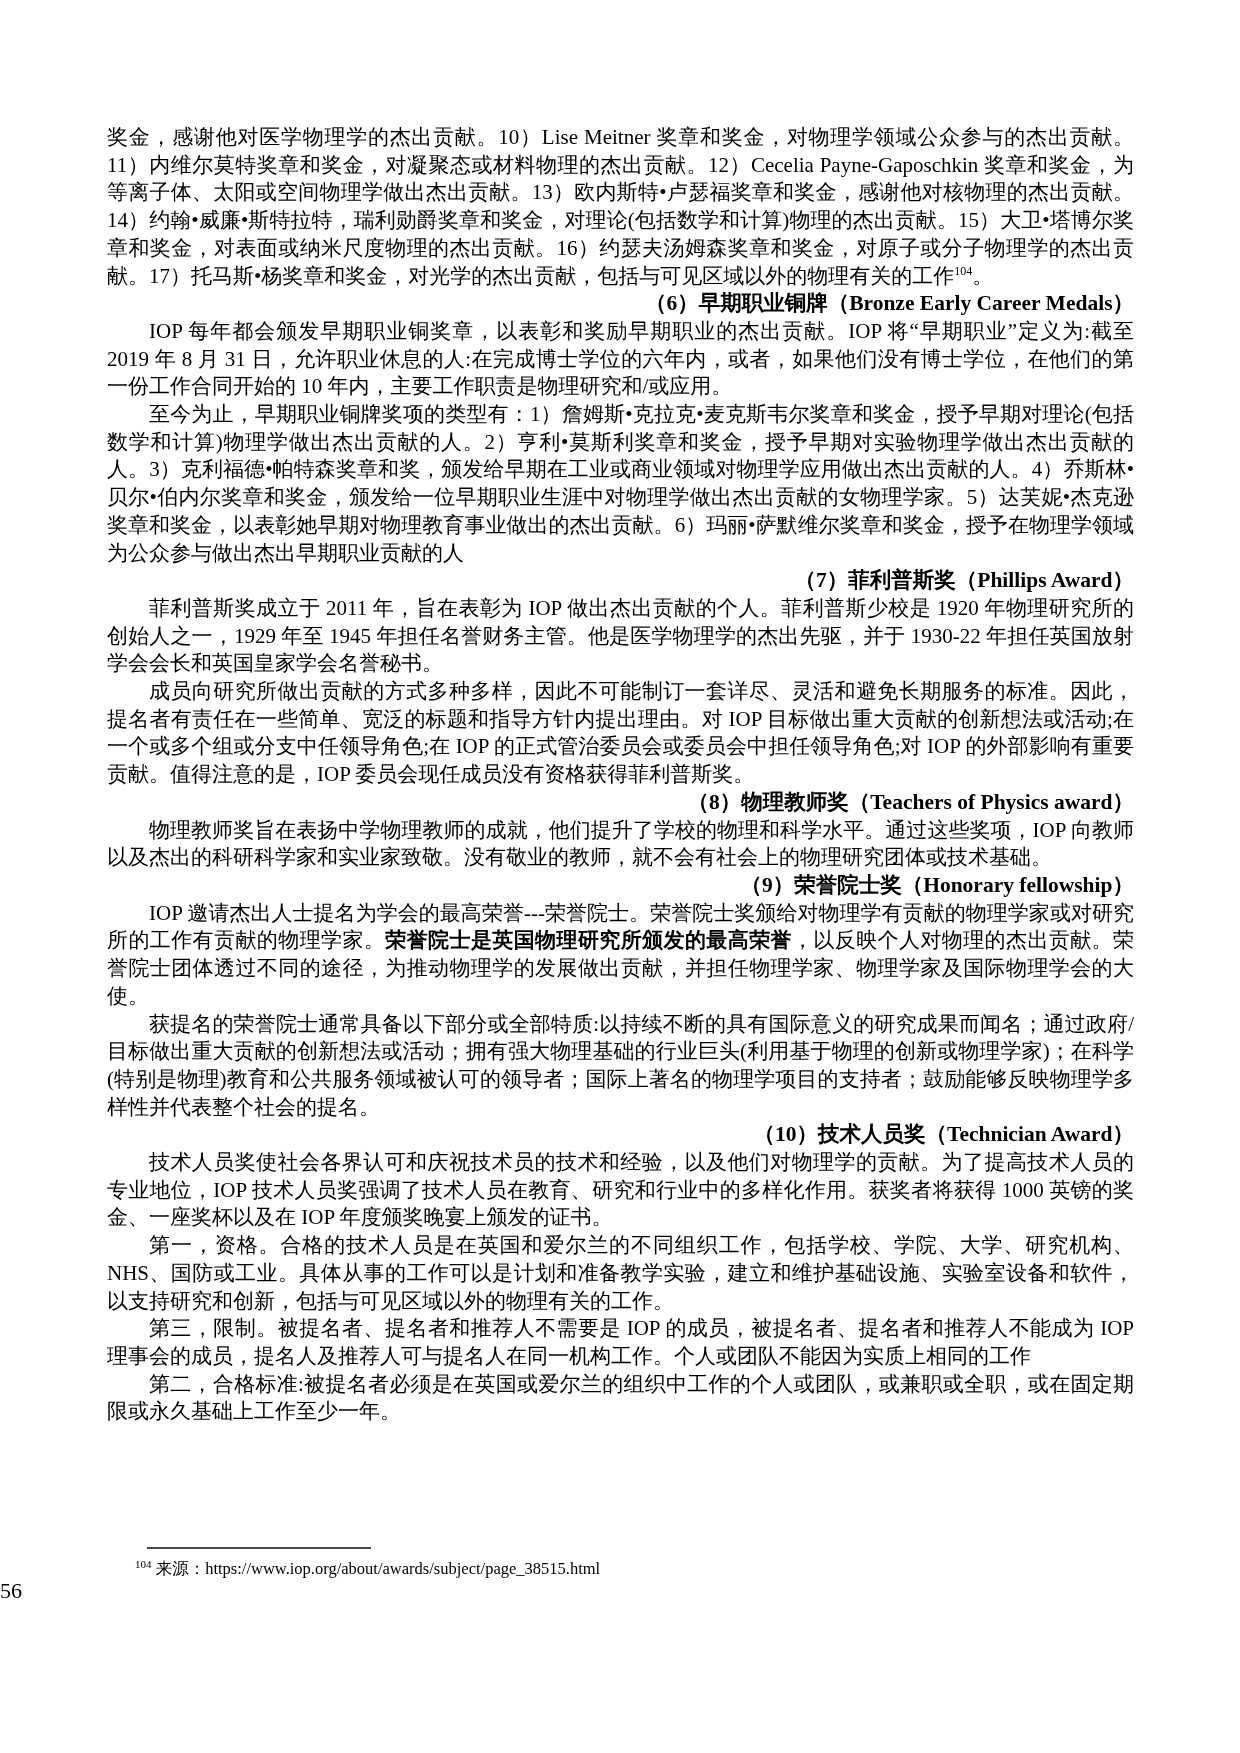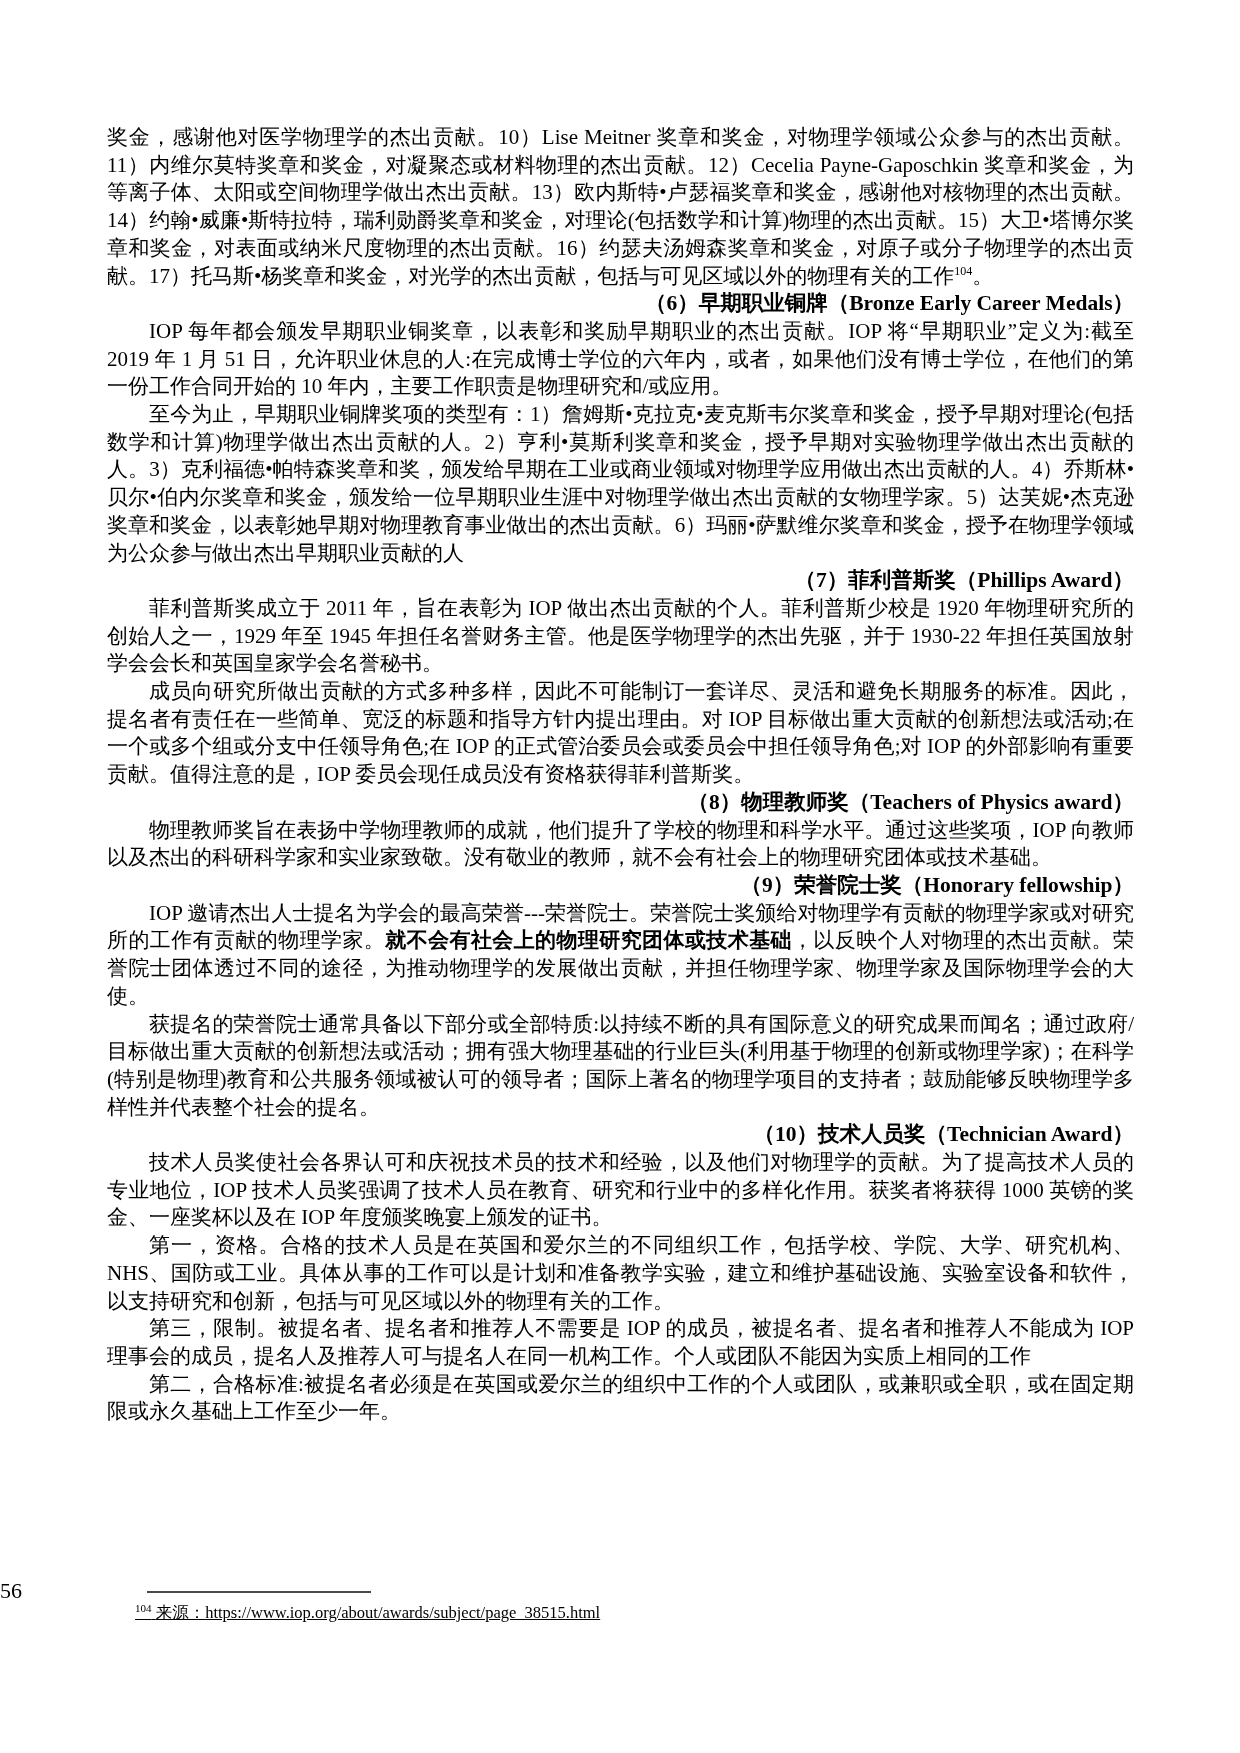--- a/index.html
+++ b/index.html
@@ -35,25 +35,24 @@
   }
   .bold-run { font-weight: bold; }
   sup.fn-ref {
     font-size: 12px;
     line-height: 0;
     vertical-align: super;
   }
   .footnote-block {
     position: absolute;
     left: 107px;
-    top: 1591px;
+    top: 1547px;
     width: 1027px;
     font-size: 16.5px;
     line-height: 22px;
-    text-decoration: underline;
   }
   .fn-rule {
     width: 224px;
     height: 2px;
     background: #4a4a4a;
     margin-left: 40px;
   }
   .fn-text {
     margin: 9px 0 0 28px;
     text-align: left;
@@ -69,32 +68,32 @@
   }
 </style>
 </head>
 <body>
 
 <div class="page-content">
 
   <p class="para no-indent"><span>奖金，感谢他对医学物理学的杰出贡献。10）Lise Meitner 奖章和奖金，对物理学领域公众参与的杰出贡献。11）内维尔莫特奖章和奖金，对凝聚态或材料物理的杰出贡献。12）Cecelia Payne-Gaposchkin 奖章和奖金，为等离子体、太阳或空间物理学做出杰出贡献。13）欧内斯特•卢瑟福奖章和奖金，感谢他对核物理的杰出贡献。14）约翰•威廉•斯特拉特，瑞利勋爵奖章和奖金，对理论(包括数学和计算)物理的杰出贡献。15）大卫•塔博尔奖章和奖金，对表面或纳米尺度物理的杰出贡献。16）约瑟夫汤姆森奖章和奖金，对原子或分子物理学的杰出贡献。17）托马斯•杨奖章和奖金，对光学的杰出贡献，包括与可见区域以外的物理有关的工作</span><sup class="fn-ref">104</sup><span>。</span></p>
 
   <h3 class="section-heading">（6）早期职业铜牌（Bronze Early Career Medals）</h3>
-  <p class="para">IOP 每年都会颁发早期职业铜奖章，以表彰和奖励早期职业的杰出贡献。IOP 将“早期职业”定义为:截至 2019 年 1 月 51 日，允许职业休息的人:在完成博士学位的六年内，或者，如果他们没有博士学位，在他们的第一份工作合同开始的 10 年内，主要工作职责是物理研究和/或应用。</p>
+  <p class="para">IOP 每年都会颁发早期职业铜奖章，以表彰和奖励早期职业的杰出贡献。IOP 将“早期职业”定义为:截至 2019 年 8 月 31 日，允许职业休息的人:在完成博士学位的六年内，或者，如果他们没有博士学位，在他们的第一份工作合同开始的 10 年内，主要工作职责是物理研究和/或应用。</p>
   <p class="para">至今为止，早期职业铜牌奖项的类型有：1）詹姆斯•克拉克•麦克斯韦尔奖章和奖金，授予早期对理论(包括数学和计算)物理学做出杰出贡献的人。2）亨利•莫斯利奖章和奖金，授予早期对实验物理学做出杰出贡献的人。3）克利福德•帕特森奖章和奖，颁发给早期在工业或商业领域对物理学应用做出杰出贡献的人。4）乔斯林•贝尔•伯内尔奖章和奖金，颁发给一位早期职业生涯中对物理学做出杰出贡献的女物理学家。5）达芙妮•杰克逊奖章和奖金，以表彰她早期对物理教育事业做出的杰出贡献。6）玛丽•萨默维尔奖章和奖金，授予在物理学领域为公众参与做出杰出早期职业贡献的人</p>
 
   <h3 class="section-heading">（7）菲利普斯奖（Phillips Award）</h3>
   <p class="para">菲利普斯奖成立于 2011 年，旨在表彰为 IOP 做出杰出贡献的个人。菲利普斯少校是 1920 年物理研究所的创始人之一，1929 年至 1945 年担任名誉财务主管。他是医学物理学的杰出先驱，并于 1930-22 年担任英国放射学会会长和英国皇家学会名誉秘书。</p>
   <p class="para">成员向研究所做出贡献的方式多种多样，因此不可能制订一套详尽、灵活和避免长期服务的标准。因此，提名者有责任在一些简单、宽泛的标题和指导方针内提出理由。对 IOP 目标做出重大贡献的创新想法或活动;在一个或多个组或分支中任领导角色;在 IOP 的正式管治委员会或委员会中担任领导角色;对 IOP 的外部影响有重要贡献。值得注意的是，IOP 委员会现任成员没有资格获得菲利普斯奖。</p>
 
   <h3 class="section-heading">（8）物理教师奖（Teachers of Physics award）</h3>
   <p class="para">物理教师奖旨在表扬中学物理教师的成就，他们提升了学校的物理和科学水平。通过这些奖项，IOP 向教师以及杰出的科研科学家和实业家致敬。没有敬业的教师，就不会有社会上的物理研究团体或技术基础。</p>
 
   <h3 class="section-heading">（9）荣誉院士奖（Honorary fellowship）</h3>
-  <p class="para"><span>IOP 邀请杰出人士提名为学会的最高荣誉---荣誉院士。荣誉院士奖颁给对物理学有贡献的物理学家或对研究所的工作有贡献的物理学家。</span><span class="bold-run">就不会有社会上的物理研究团体或技术基础</span><span>，以反映个人对物理的杰出贡献。荣誉院士团体透过不同的途径，为推动物理学的发展做出贡献，并担任物理学家、物理学家及国际物理学会的大使。</span></p>
+  <p class="para"><span>IOP 邀请杰出人士提名为学会的最高荣誉---荣誉院士。荣誉院士奖颁给对物理学有贡献的物理学家或对研究所的工作有贡献的物理学家。</span><span class="bold-run">荣誉院士是英国物理研究所颁发的最高荣誉</span><span>，以反映个人对物理的杰出贡献。荣誉院士团体透过不同的途径，为推动物理学的发展做出贡献，并担任物理学家、物理学家及国际物理学会的大使。</span></p>
   <p class="para">获提名的荣誉院士通常具备以下部分或全部特质:以持续不断的具有国际意义的研究成果而闻名；通过政府/目标做出重大贡献的创新想法或活动；拥有强大物理基础的行业巨头(利用基于物理的创新或物理学家)；在科学(特别是物理)教育和公共服务领域被认可的领导者；国际上著名的物理学项目的支持者；鼓励能够反映物理学多样性并代表整个社会的提名。</p>
 
   <h3 class="section-heading">（10）技术人员奖（Technician Award）</h3>
   <p class="para">技术人员奖使社会各界认可和庆祝技术员的技术和经验，以及他们对物理学的贡献。为了提高技术人员的专业地位，IOP 技术人员奖强调了技术人员在教育、研究和行业中的多样化作用。获奖者将获得 1000 英镑的奖金、一座奖杯以及在 IOP 年度颁奖晚宴上颁发的证书。</p>
   <p class="para">第一，资格。合格的技术人员是在英国和爱尔兰的不同组织工作，包括学校、学院、大学、研究机构、NHS、国防或工业。具体从事的工作可以是计划和准备教学实验，建立和维护基础设施、实验室设备和软件，以支持研究和创新，包括与可见区域以外的物理有关的工作。</p>
   <p class="para">第三，限制。被提名者、提名者和推荐人不需要是 IOP 的成员，被提名者、提名者和推荐人不能成为 IOP 理事会的成员，提名人及推荐人可与提名人在同一机构工作。个人或团队不能因为实质上相同的工作</p>
   <p class="para">第二，合格标准:被提名者必须是在英国或爱尔兰的组织中工作的个人或团队，或兼职或全职，或在固定期限或永久基础上工作至少一年。</p>
 
 </div>
 

